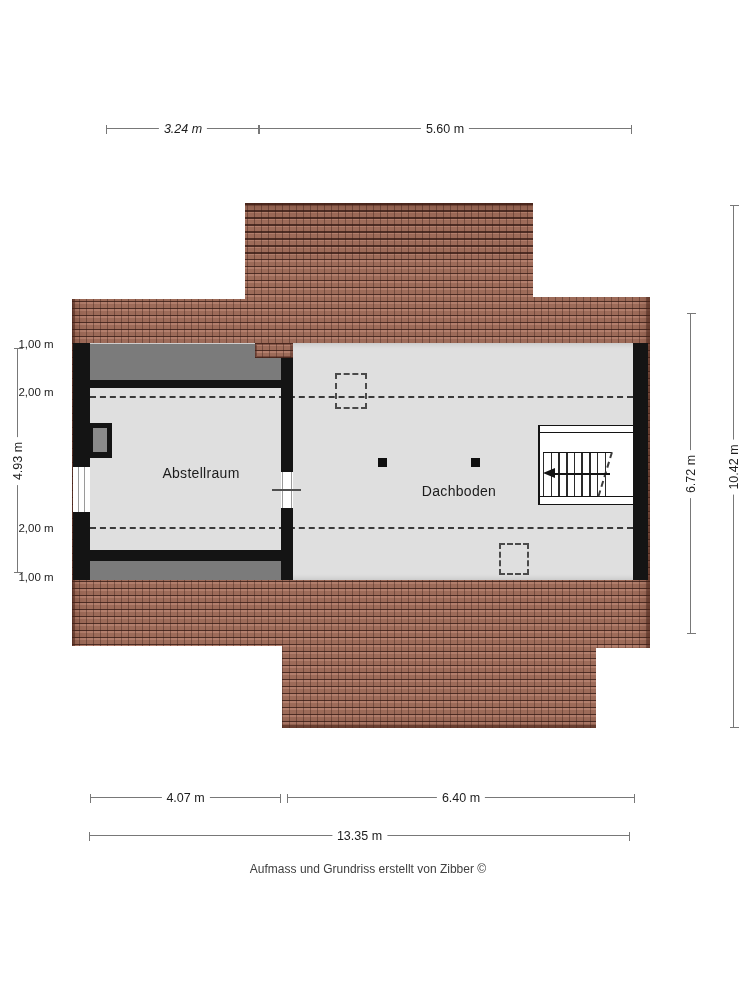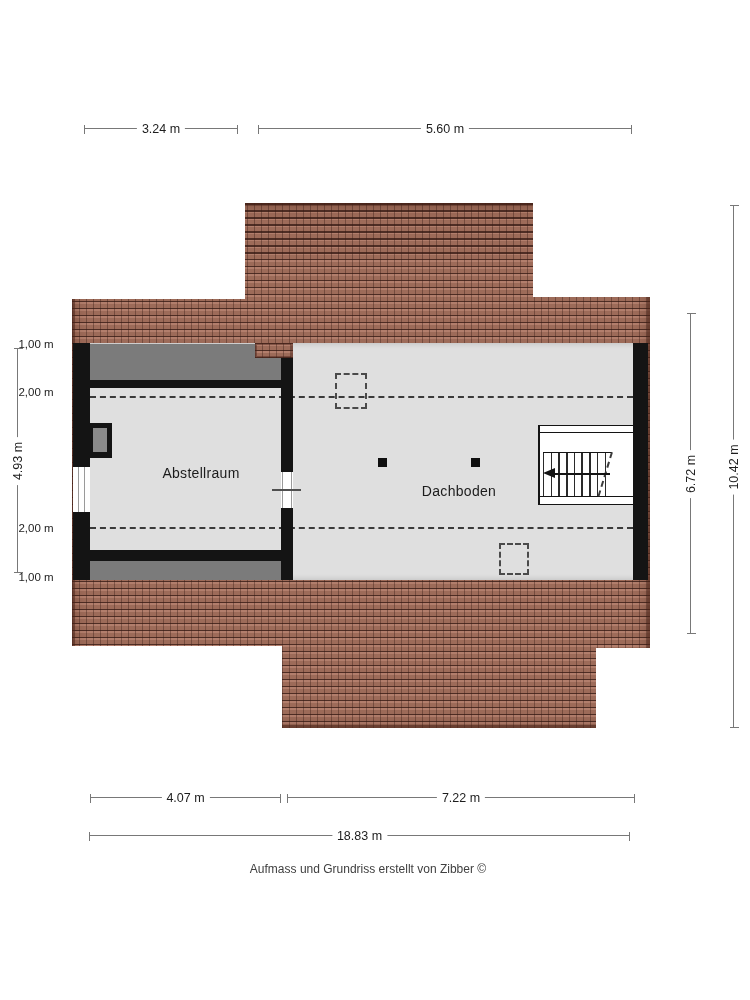--- a/index.html
+++ b/index.html
@@ -124,45 +124,45 @@
   <div class="abs stair-strip" style="left:538px;top:496px;width:95px;height:9px;"></div>
   <div class="abs" style="left:538px;top:425px;width:1.5px;height:80px;background:#141414;"></div>
   <div class="abs treads" style="left:543px;top:452px;width:69px;height:45px;"></div>
   <div class="abs diag" style="left:611px;top:452px;height:46px;"></div>
   <div class="abs arrow-line" style="left:549px;top:473px;width:61px;height:1.5px;"></div>
   <div class="abs arrow-head" style="left:543px;top:468px;"></div>
 
   <div class="abs room-label" style="left:177px;top:473px;">Abstellraum</div>
   <div class="abs room-label" style="left:435px;top:491px;">Dachboden</div>
 
-  <div class="dim-h" style="left:84px;top:128px;width:154px;">
+  <div class="dim-h" style="left:106px;top:128px;width:154px;font-style:italic;">
     <div class="t1"></div>
       <div class="t2"></div>
     <span class="lbl">3.24 m</span>
   </div>
   <div class="dim-h" style="left:258px;top:128px;width:374px;">
     <div class="t1"></div>
       <div class="t2"></div>
     <span class="lbl">5.60 m</span>
   </div>
 
   <div class="dim-h" style="left:90px;top:797px;width:191px;">
     <div class="t1"></div>
       <div class="t2"></div>
     <span class="lbl">4.07 m</span>
   </div>
   <div class="dim-h" style="left:287px;top:797px;width:348px;">
     <div class="t1"></div>
       <div class="t2"></div>
-    <span class="lbl">7.22 m</span>
+    <span class="lbl">6.40 m</span>
   </div>
   <div class="dim-h" style="left:89px;top:835px;width:541px;">
     <div class="t1"></div>
       <div class="t2"></div>
-    <span class="lbl">18.83 m</span>
+    <span class="lbl">13.35 m</span>
   </div>
 
   <div class="dim-v" style="left:17px;top:348px;height:225px;">
     <div class="t1"></div>
       <div class="t2"></div>
     <span class="lbl">4.93 m</span>
   </div>
   <div class="abs height-label" style="left:8px;width:56px;top:338px;">1,00 m</div>
   <div class="abs height-label" style="left:8px;width:56px;top:386px;">2,00 m</div>
   <div class="abs height-label" style="left:8px;width:56px;top:522px;">2,00 m</div>

